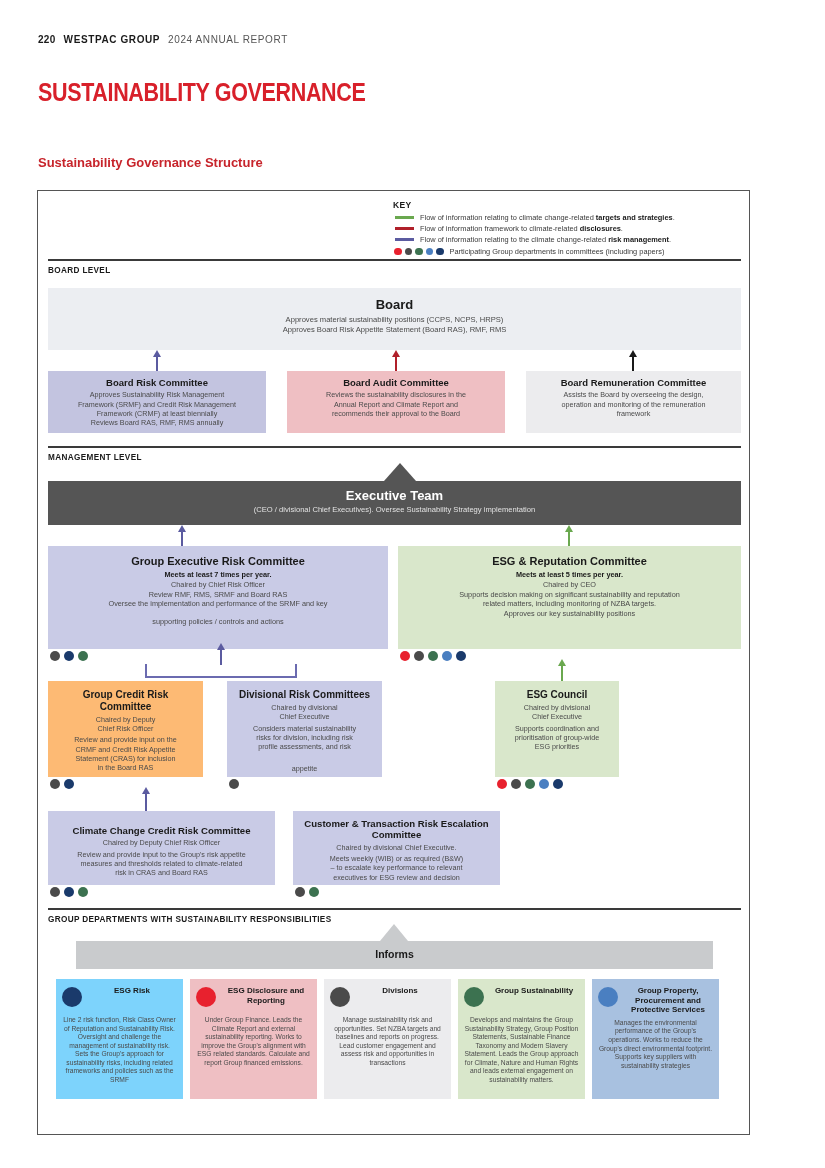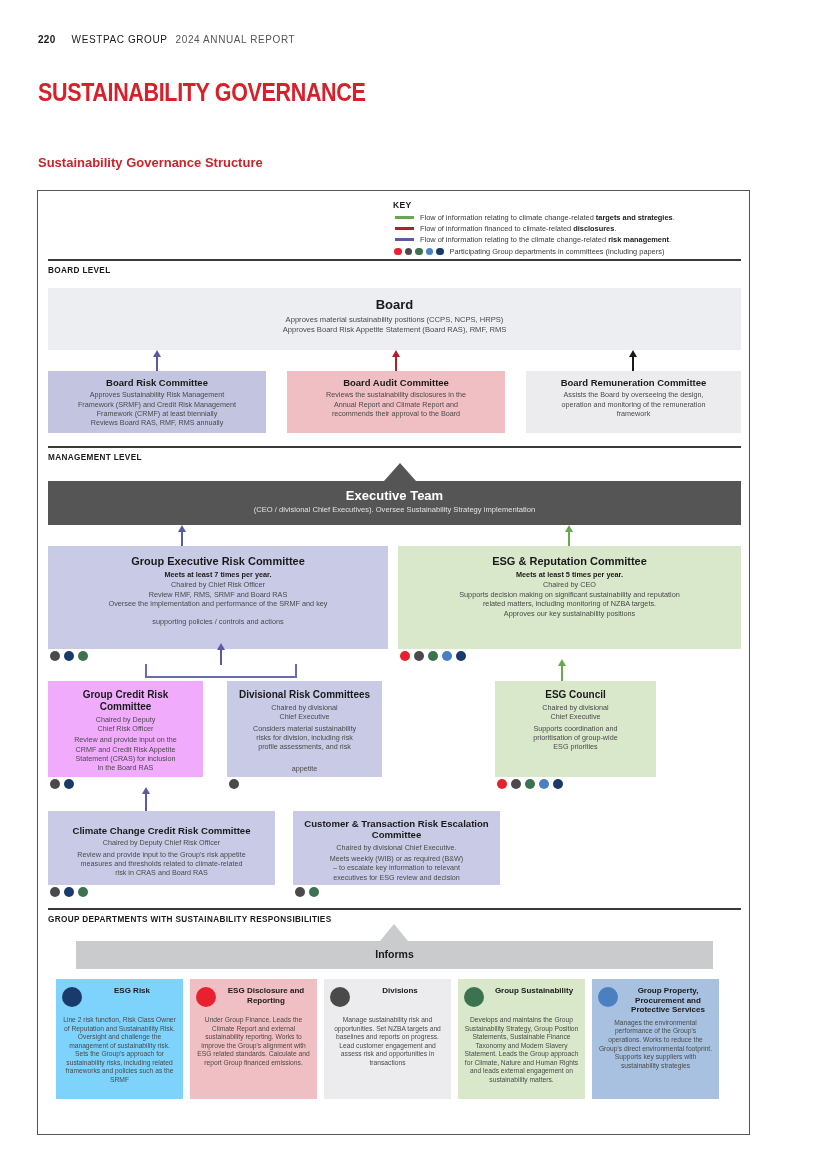--- a/index.html
+++ b/index.html
@@ -11,21 +11,21 @@
     position: relative;
     overflow: hidden;
   }
   
   .page-header {
     position: absolute; left: 38px; top: 34px;
     font-size: 10px; font-weight: bold; letter-spacing: .3px;
     display: flex; align-items: baseline; gap: 8px;
   }
   .page-header .pg-num { color: #1a1a1a; font-weight: bold; }
-  .page-header .brand { color: #1a1a1a; font-weight: normal; letter-spacing: .6px; margin-left: 8px;}
+  .page-header .brand { color: #1a1a1a; font-weight: bold; letter-spacing: .6px;}
   .page-header .report { color: #555; font-weight: normal; letter-spacing: .6px;}
 
   .main-title {
     position: absolute; left: 38px; top: 78px;
     font-size: 25px; font-weight: bold; color: #d8202a;
     letter-spacing: -0.4px;
     transform: scaleX(0.86); transform-origin: left center;
     font-family: "Liberation Sans", sans-serif;
   }
   .sub-title {
@@ -91,23 +91,23 @@
   .l2 { top: 355px; height: 103px; }
   .l2 .b-title { font-size: 11px; }
   .l2 .b-line { font-size: 7.3px; margin-top: 2px; }
   .l2a { left: 10px;  width: 340px; background: #c9cbe6; padding-top: 9px;}
   .l2b { left: 360px; width: 343px; background: #d9e7cb; padding-top: 9px;}
 
   
   .l3 { top: 490px; height: 96px; }
   .l3 .b-title { font-size: 10px; }
   .l3 .b-line { font-size: 7.2px; margin-top: 2px; }
-  .l3a { left: 10px;  width: 155px; background: #f0abfc; padding-top: 8px;}
+  .l3a { left: 10px;  width: 155px; background: #fdba74; padding-top: 8px;}
   .l3b { left: 189px; width: 155px; background: #c9cbe6; padding-top: 8px;}
-  .l3c { left: 457px; width: 161px; background: #d9e7cb; padding-top: 8px;}
+  .l3c { left: 457px; width: 124px; background: #d9e7cb; padding-top: 8px;}
 
   
   .l4 { top: 620px; height: 74px; }
   .l4 .b-title { font-size: 9.6px; }
   .l4 .b-line { font-size: 7.2px; margin-top: 2px; }
   .l4a { left: 10px;  width: 227px; background: #c9cbe6; padding-top: 14px;}
   .l4b { left: 255px; width: 207px; background: #c9cbe6; padding-top: 7px;}
 
   
   .dots { position: absolute; display: flex; gap: 4px; }
@@ -164,21 +164,21 @@
   <div class="key">
     <div class="key-title">KEY</div>
 
     <div class="key-row">
       <span class="key-line" style="background:#6aa84f"></span>
       <span class="key-text"><span>Flow of information relating to climate change-related </span><b>targets and strategies</b><span>.</span></span>
     </div>
 
     <div class="key-row">
       <span class="key-line" style="background:#b0202a"></span>
-      <span class="key-text"><span>Flow of information financed to climate-related </span><b>disclosures</b><span>.</span></span>
+      <span class="key-text"><span>Flow of information framework to climate-related </span><b>disclosures</b><span>.</span></span>
     </div>
 
     <div class="key-row">
       <span class="key-line" style="background:#5b5ba0"></span>
       <span class="key-text"><span>Flow of information relating to the climate change-related </span><b>risk management</b><span>.</span></span>
     </div>
 
     <div class="key-row" style="height:13px">
       <span class="key-dots">
         <span style="background:#e8212e"></span>
@@ -344,21 +344,21 @@
   <div class="dots" style="left:12px; top:696px">
     <span style="background:#4a4a4a"></span>
       <span style="background:#1a3a6b"></span>
       <span style="background:#3c7250"></span>
   </div>
 
   <div class="box l4 l4b">
     <div class="b-title">Customer &amp; Transaction Risk Escalation Committee</div>
     <div class="b-line">Chaired by divisional Chief Executive.</div>
     <div class="b-line">Meets weekly (WIB) or as required (B&amp;W)</div>
-    <div class="b-line" style="margin-top:0">– to escalate key information to relevant</div>
+    <div class="b-line" style="margin-top:0">– to escalate key performance to relevant</div>
     <div class="b-line" style="margin-top:0">executives for ESG review and decision</div>
   </div>
   <div class="dots" style="left:257px; top:696px">
     <span style="background:#4a4a4a"></span>
       <span style="background:#3c7250"></span>
   </div>
 
   <div class="rule" style="top:717px"></div>
   <div class="level-label" style="top:724px">GROUP DEPARTMENTS WITH SUSTAINABILITY RESPONSIBILITIES</div>
 

